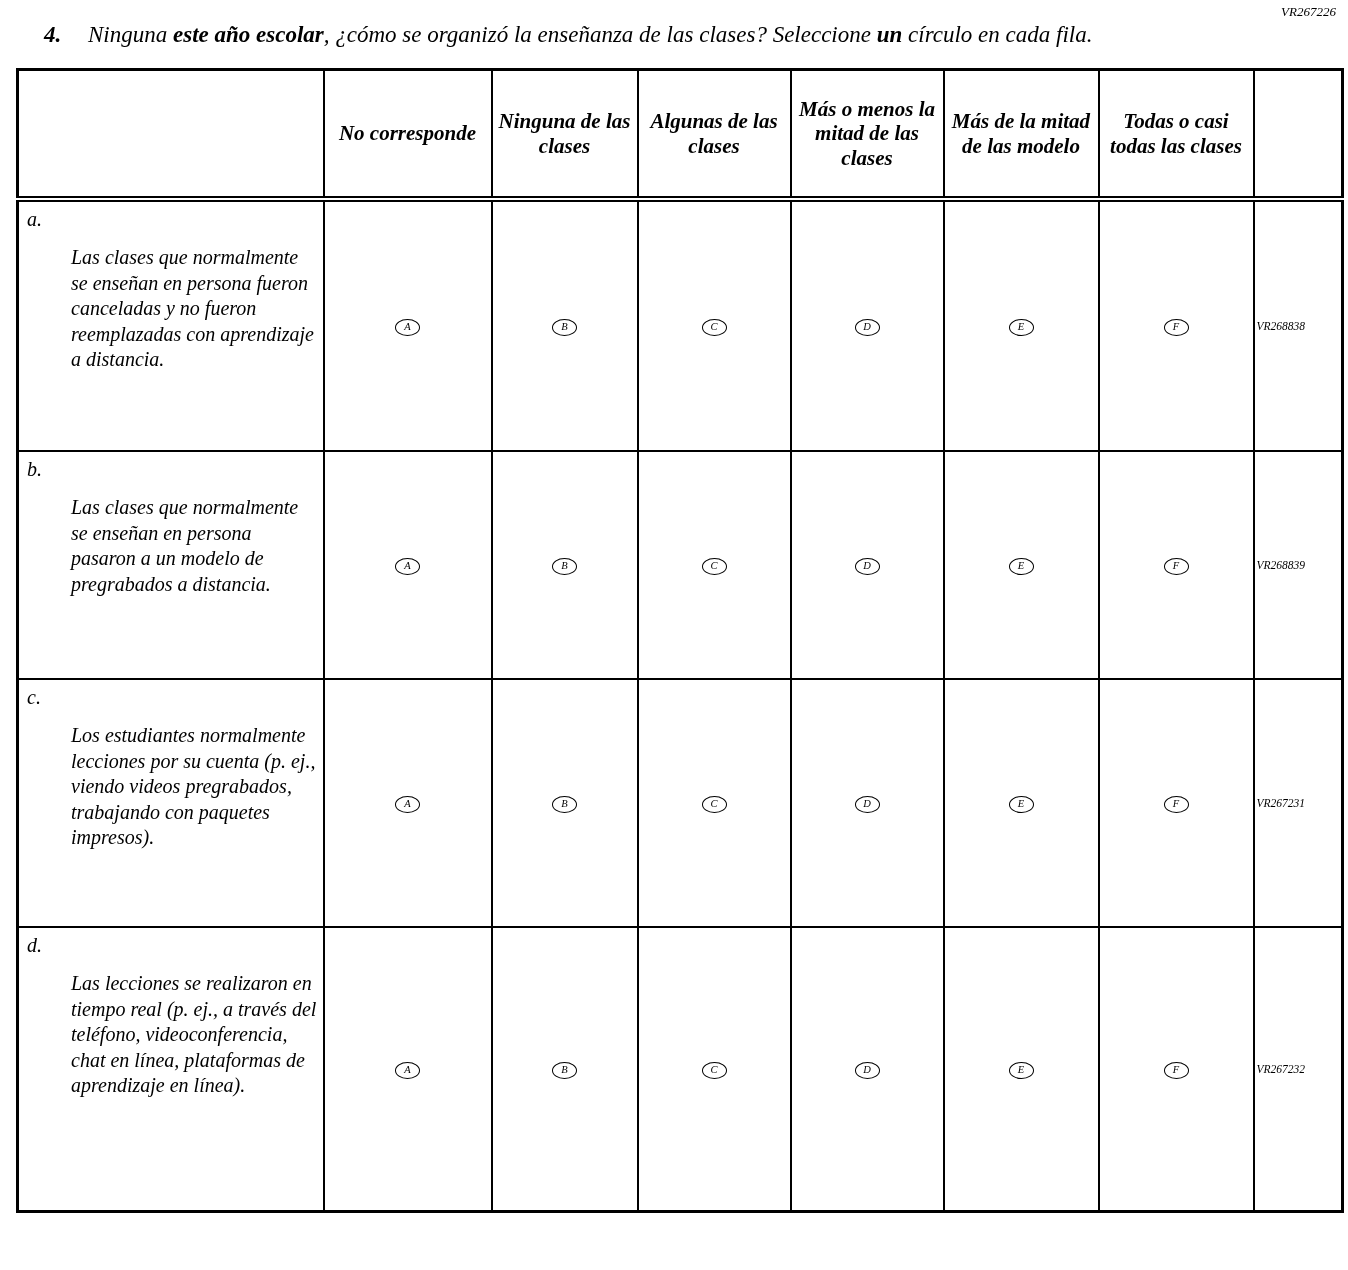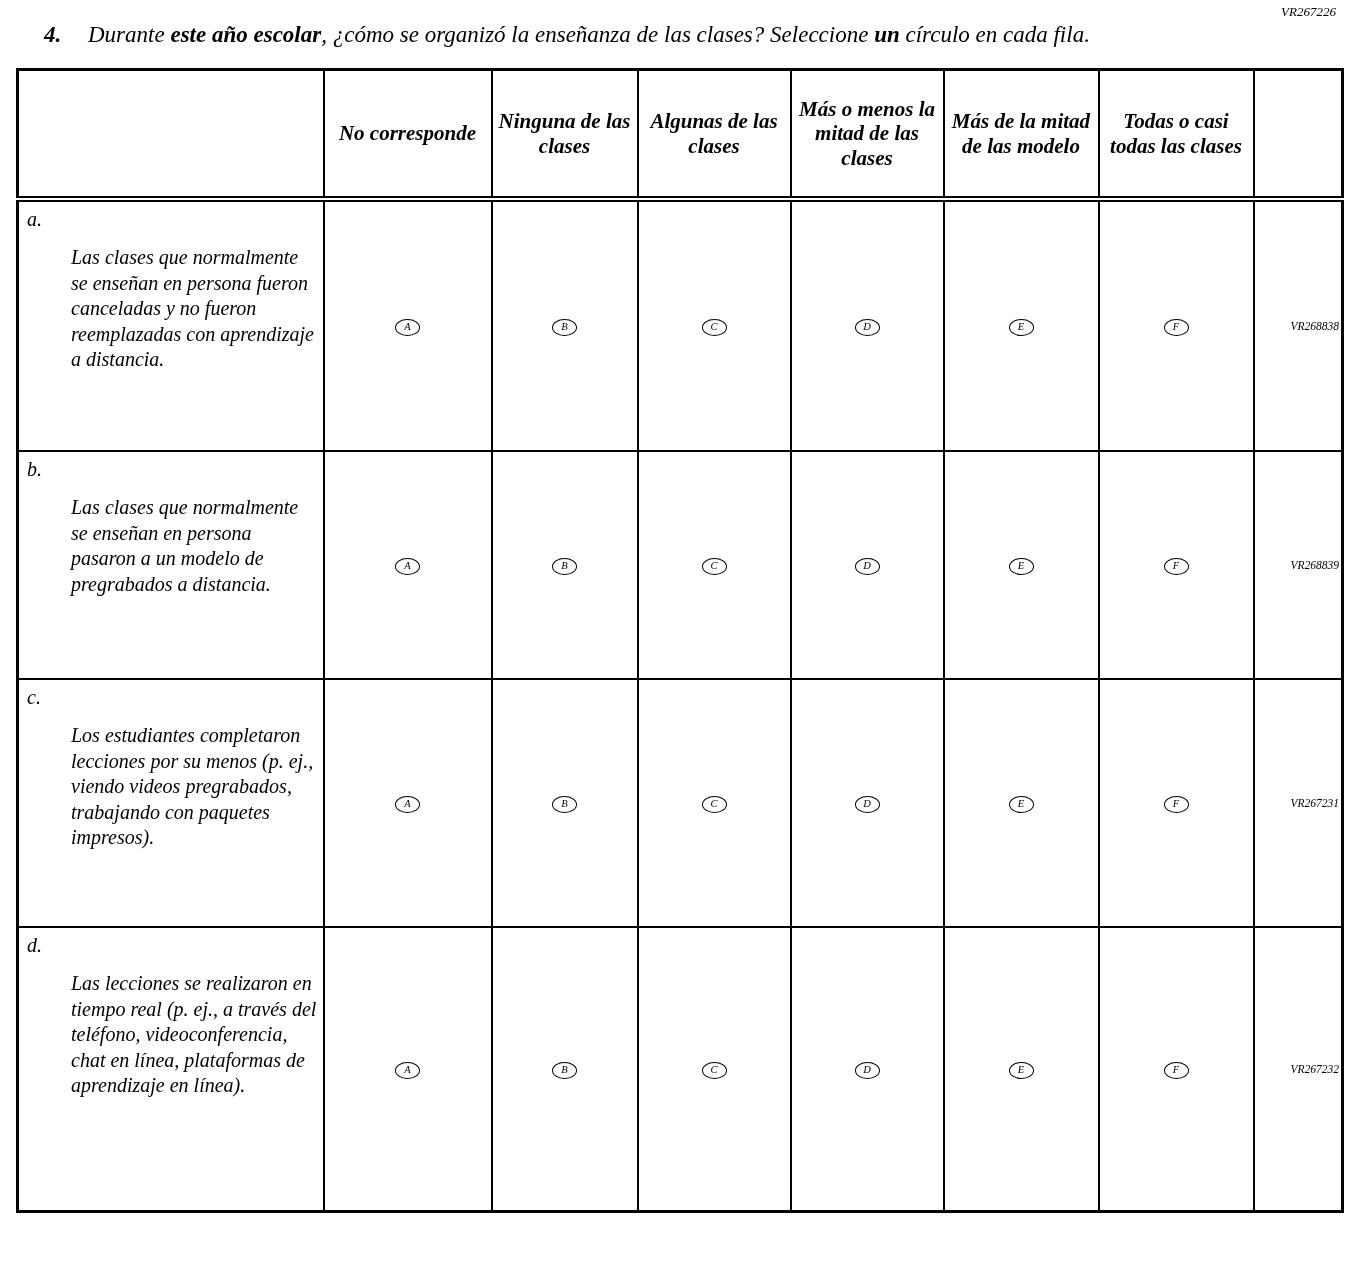--- a/index.html
+++ b/index.html
@@ -79,40 +79,40 @@
     height: 15px;
     border: 1.5px solid #000;
     border-radius: 50%;
     font-size: 10.5px;
     line-height: 14px;
     text-align: center;
     cursor: pointer;
     user-select: none;
   }
   td.code-cell {
-    text-align: right;
+    text-align: left;
     vertical-align: middle;
     font-size: 11.5px;
     padding: 0 2px;
   }
   tr.row-a { height: 252px; }
   tr.row-b { height: 228px; }
   tr.row-c { height: 248px; }
   tr.row-d { height: 284px; }
 </style>
 </head>
 <body>
 
 <div class="page">
 
   <div class="top-code">VR267226</div>
 
   <div class="question-block">
     <span class="q-number">4.</span>
-    <div class="q-text"><span>Durante </span><b>este año escolar</b><span>, ¿cómo se organizó la enseñanza de las clases? Seleccione </span><b>un</b><span> círculo en cada fila.</span></div>
+    <div class="q-text"><span>Ninguna </span><b>este año escolar</b><span>, ¿cómo se organizó la enseñanza de las clases? Seleccione </span><b>un</b><span> círculo en cada fila.</span></div>
   </div>
 
   <table class="question-table">
     <colgroup>
       <col style="width:306px">
       <col style="width:168px">
       <col style="width:146px">
       <col style="width:153px">
       <col style="width:153px">
       <col style="width:155px">
@@ -161,21 +161,21 @@
       <td class="opt-cell"><span class="bubble">D</span></td>
       <td class="opt-cell"><span class="bubble">E</span></td>
       <td class="opt-cell"><span class="bubble">F</span></td>
       <td class="code-cell"><span>VR268839</span></td>
     </tr>
 
     <tr class="row-c">
       <td class="stem-cell">
         <div class="stem-inner">
           <span class="row-letter">c.</span>
-          <span class="row-text">Los estudiantes completaron lecciones por su menos (p. ej., viendo videos pregrabados, trabajando con paquetes impresos).</span>
+          <span class="row-text">Los estudiantes normalmente lecciones por su cuenta (p. ej., viendo videos pregrabados, trabajando con paquetes impresos).</span>
         </div>
       </td>
       <td class="opt-cell"><span class="bubble">A</span></td>
       <td class="opt-cell"><span class="bubble">B</span></td>
       <td class="opt-cell"><span class="bubble">C</span></td>
       <td class="opt-cell"><span class="bubble">D</span></td>
       <td class="opt-cell"><span class="bubble">E</span></td>
       <td class="opt-cell"><span class="bubble">F</span></td>
       <td class="code-cell"><span>VR267231</span></td>
     </tr>

